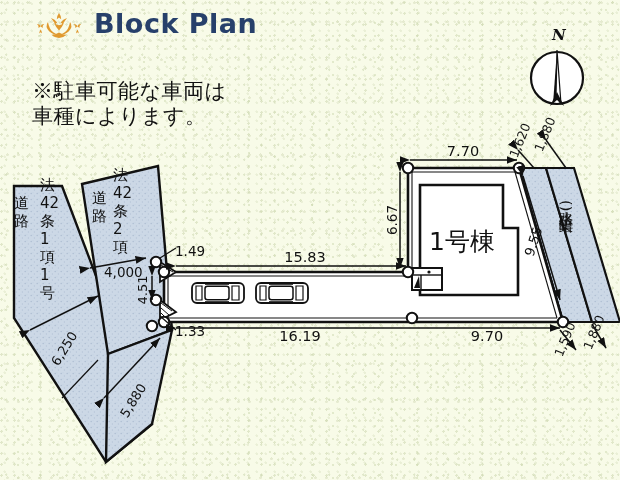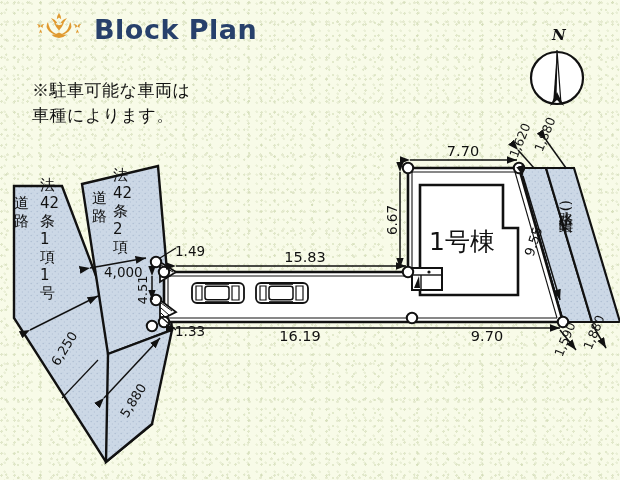--- a/index.html
+++ b/index.html
@@ -15,31 +15,31 @@
       radial-gradient(circle at 37% 64%, rgba(198,210,168,.48) 0 1.0px, transparent 1.3px),
       radial-gradient(circle at 68% 14%, rgba(210,218,182,.5) 0 1.2px, transparent 1.5px),
       radial-gradient(circle at 85% 78%, rgba(200,212,170,.45) 0 1.0px, transparent 1.3px),
       radial-gradient(circle at 52% 41%, rgba(214,222,188,.42) 0 1.1px, transparent 1.4px),
       #f8fbe8;
     background-size:13px 11px, 17px 15px, 11px 19px, 21px 13px, 9px 9px, 100% 100%;
   }
   #plan{position:absolute;left:0;top:0;width:620px;height:480px;}
 
   .title-wrap{
-    position:absolute;left:94px;top:14px;
+    position:absolute;left:94px;top:8px;
     font-size:27px;font-weight:bold;letter-spacing:.5px;
     color:#27406b;
     font-family:"DejaVu Sans","Liberation Sans",sans-serif;
     text-align:center;
   }
   .logo{position:absolute;left:28px;top:10px;width:62px;height:30px;}
 
   .note{
     position:absolute;left:32px;top:78px;
-    font-size:17px;line-height:25px;color:#111;
+    font-size:21px;line-height:25px;color:#111;
     font-family:Liberation Sans, sans-serif;
     letter-spacing:.5px;white-space:pre-line;
   }
   .compass-n{
     position:absolute;left:552px;top:26px;
     font-size:15px;font-weight:bold;font-style:italic;color:#111;
     font-family:"DejaVu Serif","Liberation Serif",serif;
   }
 </style>
 </head>

